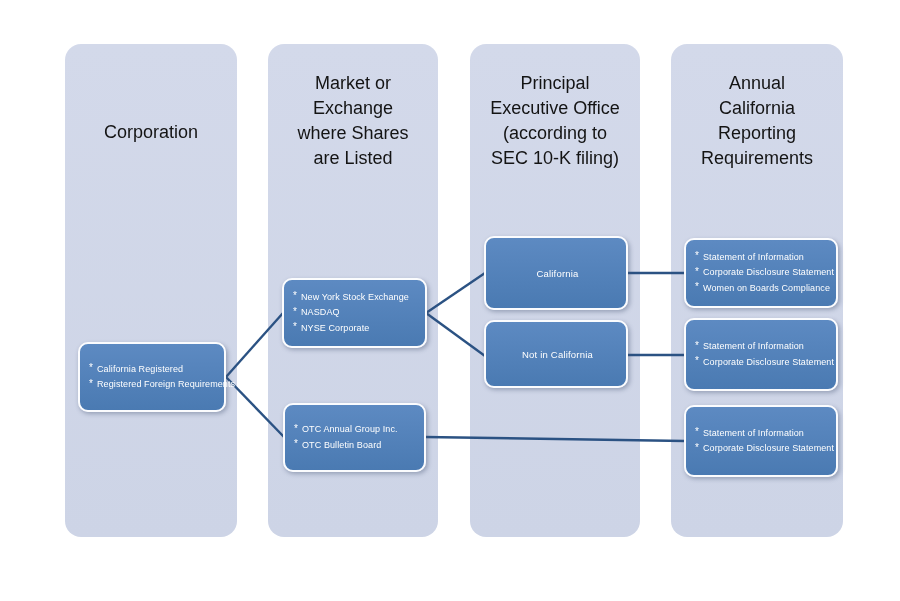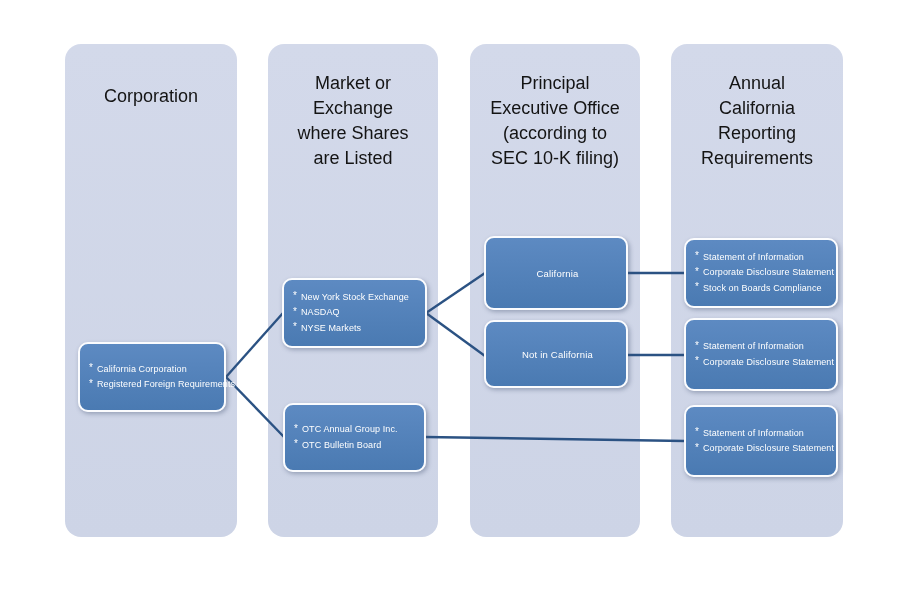--- a/index.html
+++ b/index.html
@@ -24,21 +24,21 @@
     text-align: center;
     white-space: pre-line;
     font-size: 18px;
     line-height: 25px;
     color: #141414;
   }
   .col-1 { left: 65px;  width: 172px; }
   .col-2 { left: 268px; width: 170px; }
   .col-3 { left: 470px; width: 170px; }
   .col-4 { left: 671px; width: 172px; }
-  .col-1 .col-title { padding-top: 40px; }
+  .col-1 .col-title { padding-top: 76px; }
   .col-2 .col-title, .col-3 .col-title, .col-4 .col-title { padding-top: 27px; }
 
   
   .connectors {
     position: absolute;
     left: 0; top: 0;
     width: 900px; height: 601px;
     z-index: 2;
     pointer-events: none;
   }
@@ -121,40 +121,40 @@
     <line x1="426" y1="313" x2="485" y2="273"></line>
     <line x1="426" y1="313" x2="485" y2="356"></line>
     <line x1="627" y1="273" x2="685" y2="273"></line>
     <line x1="627" y1="355" x2="685" y2="355"></line>
     <line x1="425" y1="437" x2="685" y2="441"></line>
   </svg>
 
   <div class="node node-corporation-types">
     <div class="bline">
       <span class="star">*</span>
-      <span>California Corporation</span>
+      <span>California Registered</span>
     </div>
     <div class="bline">
       <span class="star">*</span>
       <span>Registered Foreign Requirements</span>
     </div>
   </div>
 
   <div class="node node-major-exchanges">
     <div class="bline">
       <span class="star">*</span>
       <span>New York Stock Exchange</span>
     </div>
     <div class="bline">
       <span class="star">*</span>
       <span>NASDAQ</span>
     </div>
     <div class="bline">
       <span class="star">*</span>
-      <span>NYSE Markets</span>
+      <span>NYSE Corporate</span>
     </div>
   </div>
 
   <div class="node node-otc-markets">
     <div class="bline">
       <span class="star">*</span>
       <span>OTC Annual Group Inc.</span>
     </div>
     <div class="bline">
       <span class="star">*</span>
@@ -174,21 +174,21 @@
     <div class="bline">
       <span class="star">*</span>
       <span>Statement of Information</span>
     </div>
     <div class="bline">
       <span class="star">*</span>
       <span>Corporate Disclosure Statement</span>
     </div>
     <div class="bline">
       <span class="star">*</span>
-      <span>Stock on Boards Compliance</span>
+      <span>Women on Boards Compliance</span>
     </div>
   </div>
 
   <div class="node node-req-not-california">
     <div class="bline">
       <span class="star">*</span>
       <span>Statement of Information</span>
     </div>
     <div class="bline">
       <span class="star">*</span>

